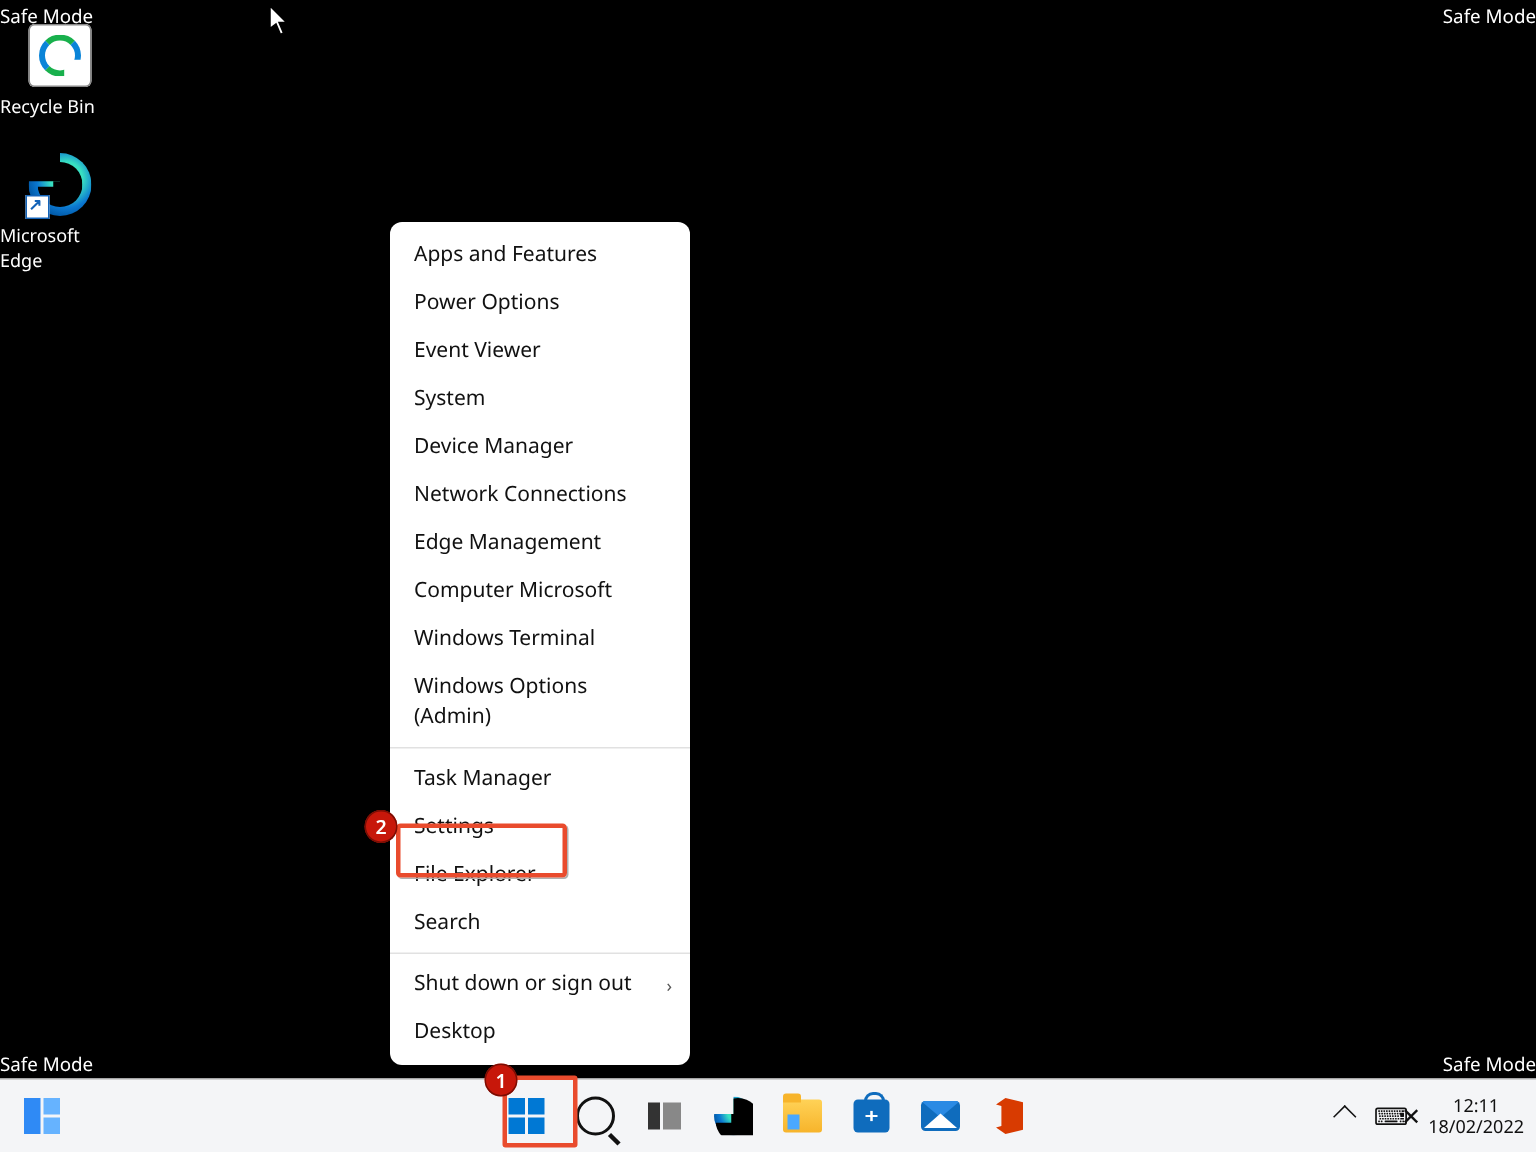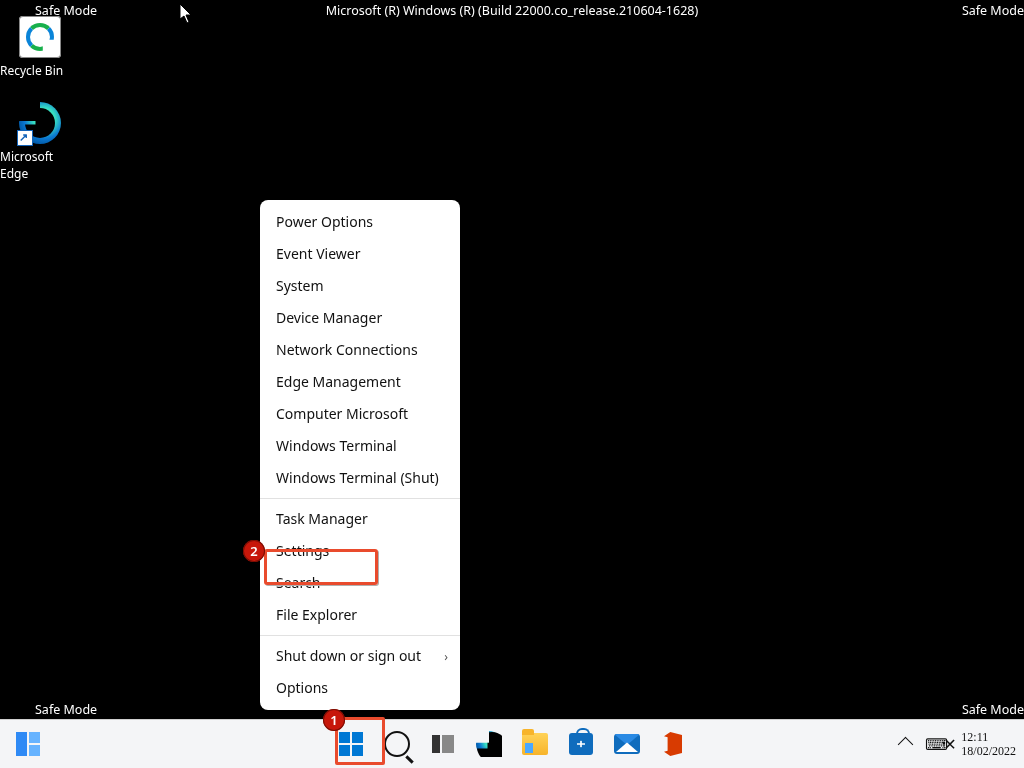--- a/index.html
+++ b/index.html
@@ -7,21 +7,21 @@
     width: 1024px; height: 768px;
     overflow: hidden;
     font-family: "Segoe UI", system-ui, sans-serif;
     background: #000;
     position: relative;
     user-select: none;
   }
   .desktop { position: absolute; inset: 0; }
 
   
-  .safe { position: absolute; color:#fff; font-size:12.5px;padding-left:35px; }
+  .safe { position: absolute; color:#fff; font-size:12.5px; }
   .safe.tl { top:2px; left:0; }
   .safe.tr { top:2px; right:0; }
   .safe.bl { bottom:50px; left:0; }
   .safe.br { bottom:50px; right:0; }
   .build { position:absolute; top:2px; left:50%; transform:translateX(-50%); color:#fff; font-size:12.5px; }
 
   
   .dicon { position:absolute; width:80px; text-align:left; color:#fff; font-size:12px; }
   .dicon .glyph { width:42px; height:42px; margin:0 auto 4px; position:relative; }
   .dicon-recycle { top:16px; left:0px; }
@@ -108,21 +108,21 @@
   .store-ico{width:24px;height:22px;background:#0f6cbd;border-radius:3px;position:relative;}
   .store-ico::before{content:"";position:absolute;left:7px;top:-5px;width:10px;height:6px;border:2px solid #0f6cbd;border-bottom:none;border-radius:6px 6px 0 0;}
   .store-ico::after{content:"";position:absolute;inset:5px;background:#fff;clip-path:polygon(0 40%,40% 40%,40% 0,60% 0,60% 40%,100% 40%,100% 60%,60% 60%,60% 100%,40% 100%,40% 60%,0 60%);transform:scale(.6);}
   .mail-ico{width:26px;height:20px;background:#0f6cbd;border-radius:3px;position:relative;overflow:hidden;}
   .mail-ico::before{content:"";position:absolute;left:0;right:0;top:0;height:0;border-left:13px solid transparent;border-right:13px solid transparent;border-top:11px solid #2a8ae4;}
   .mail-ico::after{content:"";position:absolute;left:2px;bottom:2px;width:22px;height:12px;background:#fff;clip-path:polygon(0 100%,50% 20%,100% 100%);} 
   .office-ico{width:18px;height:24px;position:relative;}
   .office-ico::before{content:"";position:absolute;inset:0;background:#d83b01;clip-path:polygon(35% 0,100% 12%,100% 88%,35% 100%,0 82%,20% 78%,20% 22%,0 18%);}
   .chevup{width:10px;height:10px;border-left:1.5px solid #111;border-top:1.5px solid #111;transform:rotate(45deg);}
   .langico{font-size:16px;letter-spacing:-5px;}
-  .clock{ text-align:left; line-height:14px;font-family:Liberation Serif, serif;}
+  .clock{ text-align:center; line-height:14px;}
 
   
   .badge{ position:absolute; width:22px; height:22px; border-radius:50%;
           background:#c7170a; color:#fff; font-size:13px; font-weight:600;
           display:flex; align-items:center; justify-content:center;
           box-shadow:0 0 0 1px #7a0e04 inset; pointer-events:none;}
   .badge1{ left:323px; top:709px; }
   .badge2{ left:243px; top:540px; }
 
   
@@ -135,61 +135,61 @@
 </style>
 </head>
 <body>
 
 <div class="desktop">
 
   <span class="safe tl">Safe Mode</span>
   <span class="safe tr">Safe Mode</span>
   <span class="safe bl">Safe Mode</span>
   <span class="safe br">Safe Mode</span>
-  <span class="build">Microsoft (R) Windows (R) (Build 22000.co_release.210604-1628)</span>
 
   <div class="dicon dicon-recycle">
     <div class="glyph recycle-glyph"></div>
     <div>Recycle Bin</div>
   </div>
   <div class="dicon dicon-edge">
     <div class="glyph">
       <div class="edge-glyph" style="width:100%;height:100%"></div>
       <div class="shortcut"></div>
     </div>
     <div>Microsoft Edge</div>
   </div>
 
   <div class="cursor">
     <svg width="14" height="20" viewBox="0 0 14 20">
         <path d="M0 0 L0 15 L4 12 L7 19 L9 18 L6 11 L11 11 Z" fill="#fff" stroke="#000" stroke-width="1"></path>
       </svg>
   </div>
 
   <div class="winx">
+    <div class="item">Apps and Features</div>
     <div class="item">Power Options</div>
     <div class="item">Event Viewer</div>
     <div class="item">System</div>
     <div class="item">Device Manager</div>
     <div class="item">Network Connections</div>
     <div class="item">Edge Management</div>
     <div class="item">Computer Microsoft</div>
     <div class="item">Windows Terminal</div>
-    <div class="item">Windows Terminal (Shut)</div>
+    <div class="item">Windows Options (Admin)</div>
     <hr>
     <div class="item">Task Manager</div>
     <div class="item">Settings</div>
+    <div class="item">File Explorer</div>
     <div class="item">Search</div>
-    <div class="item">File Explorer</div>
     <hr>
     <div class="item">
       <span>Shut down or sign out</span>
       <span class="chev">›</span>
     </div>
-    <div class="item">Options</div>
+    <div class="item">Desktop</div>
   </div>
 
   <div class="annot2-frame"></div>
   <div class="badge badge2">2</div>
 
   <div class="taskbar">
     <div class="tb-left">
       <div class="tbbtn">
         <div class="widgets-ico"></div>
       </div>

